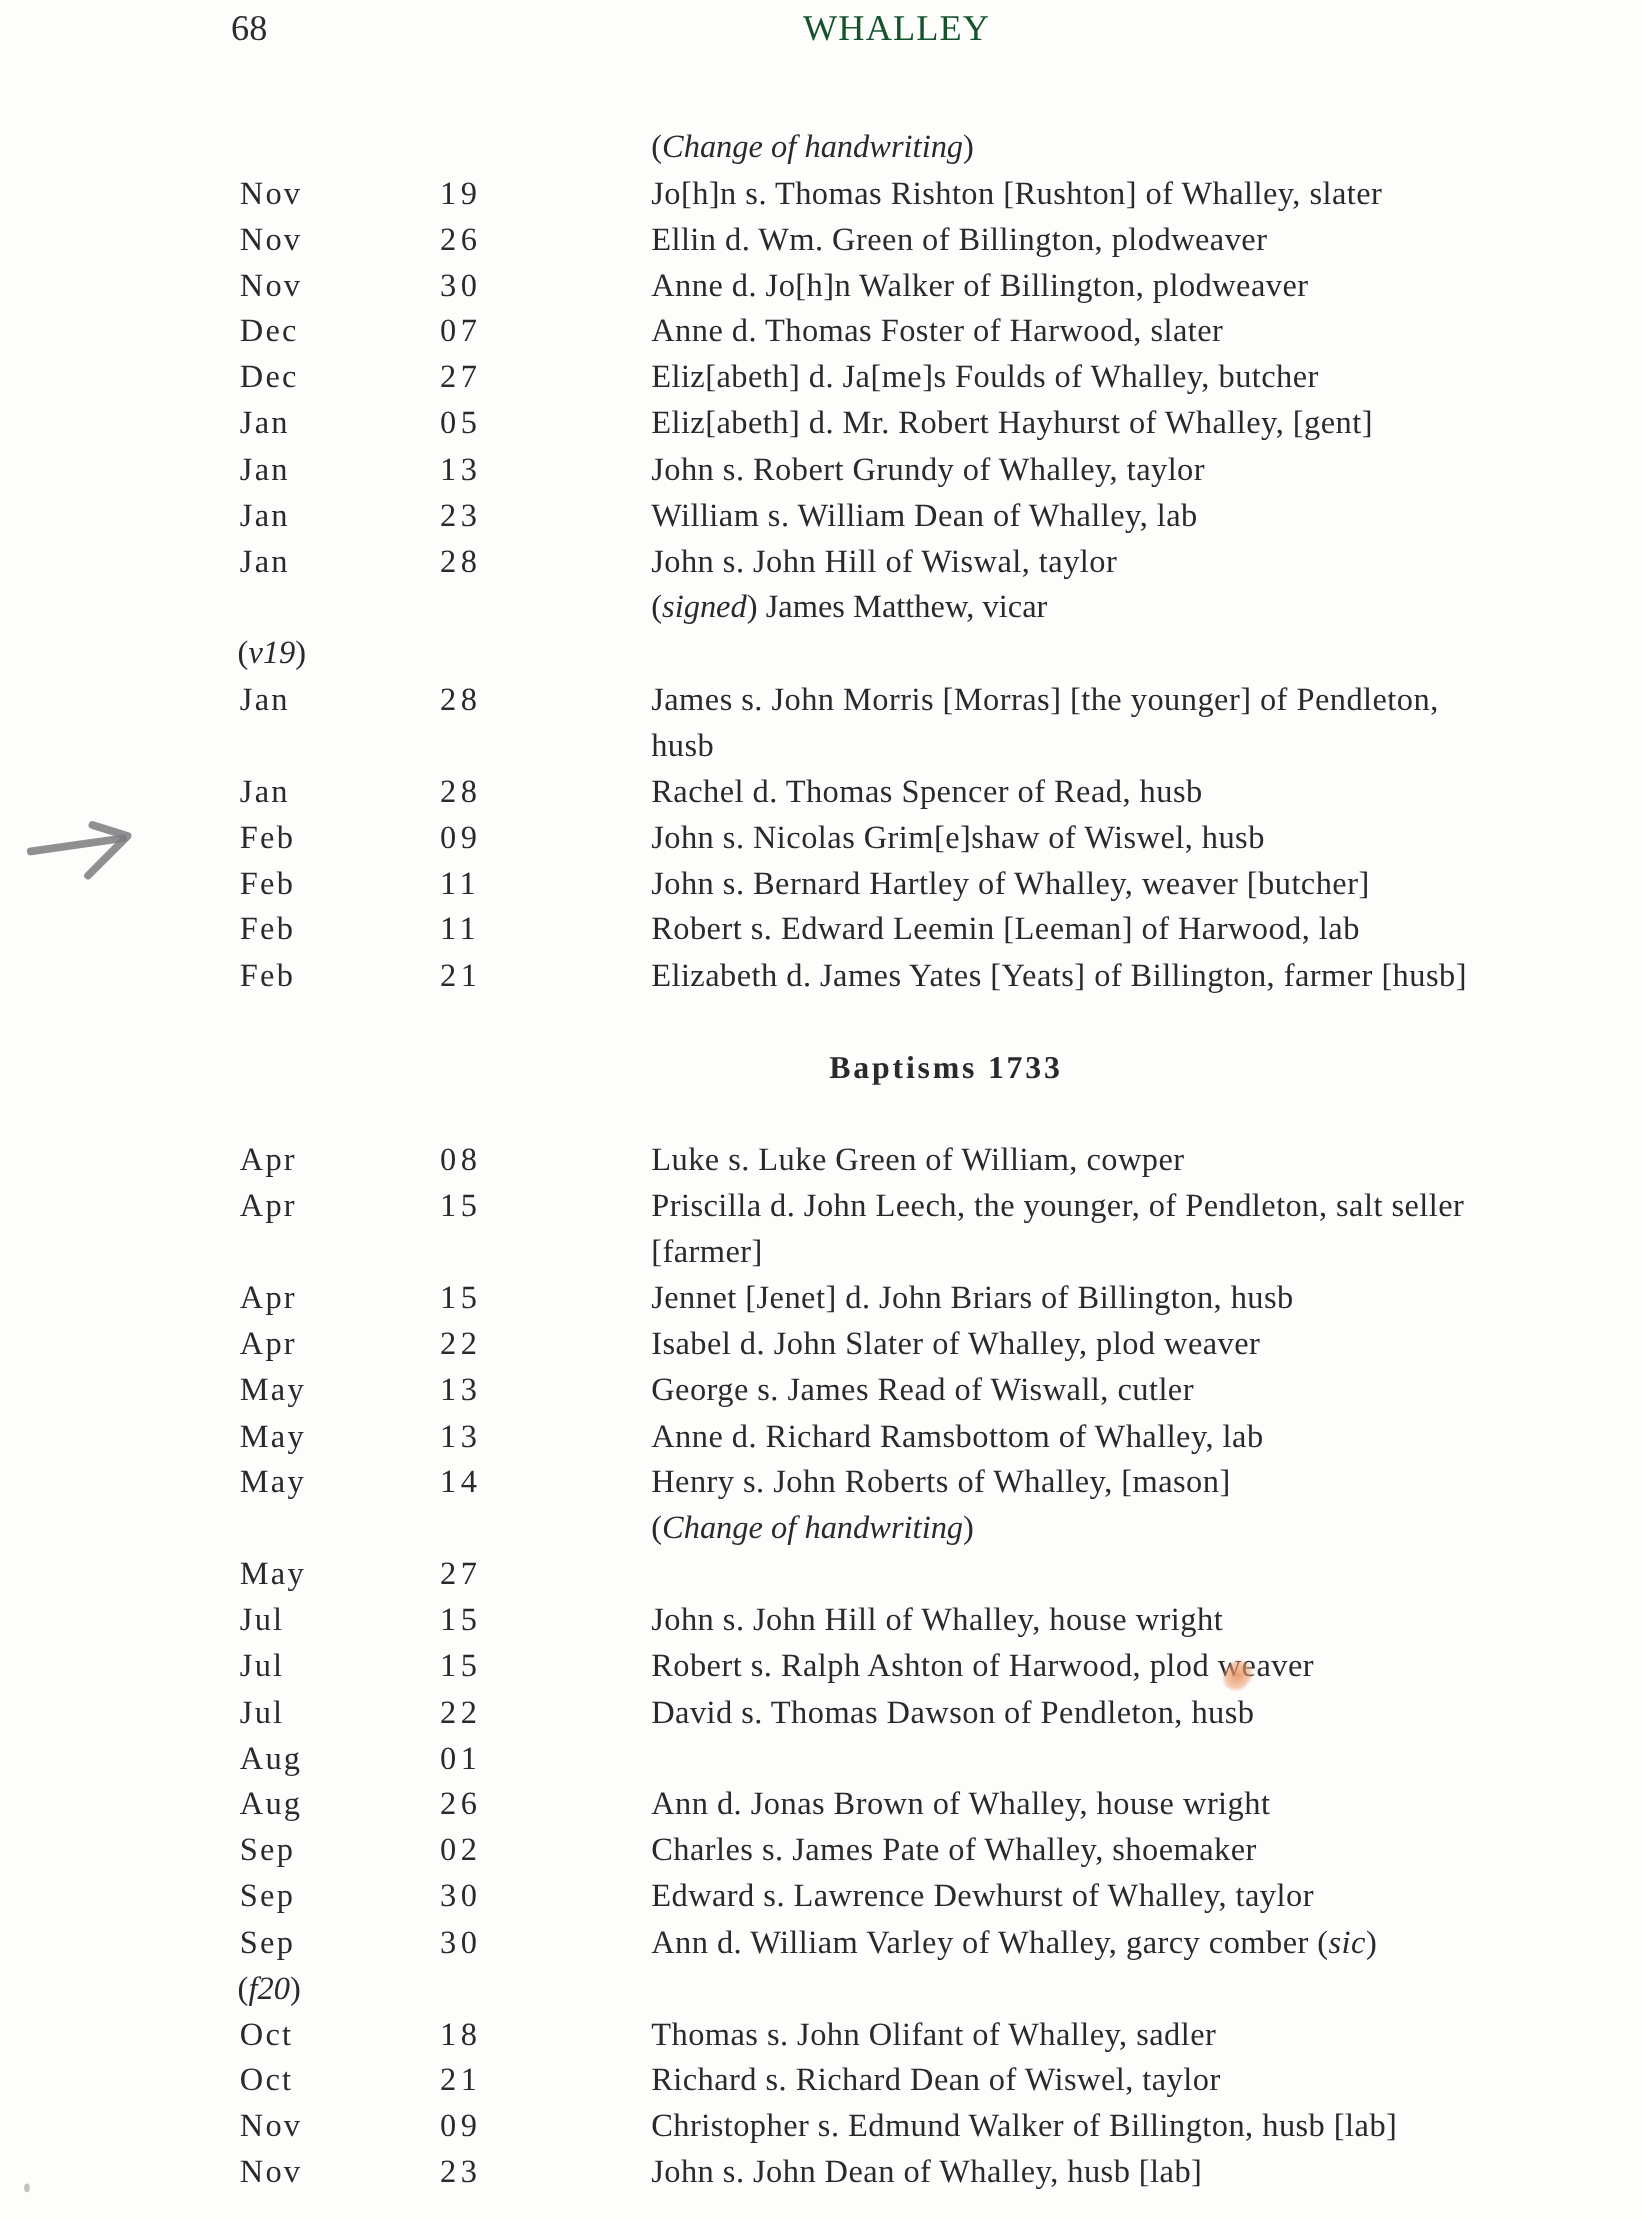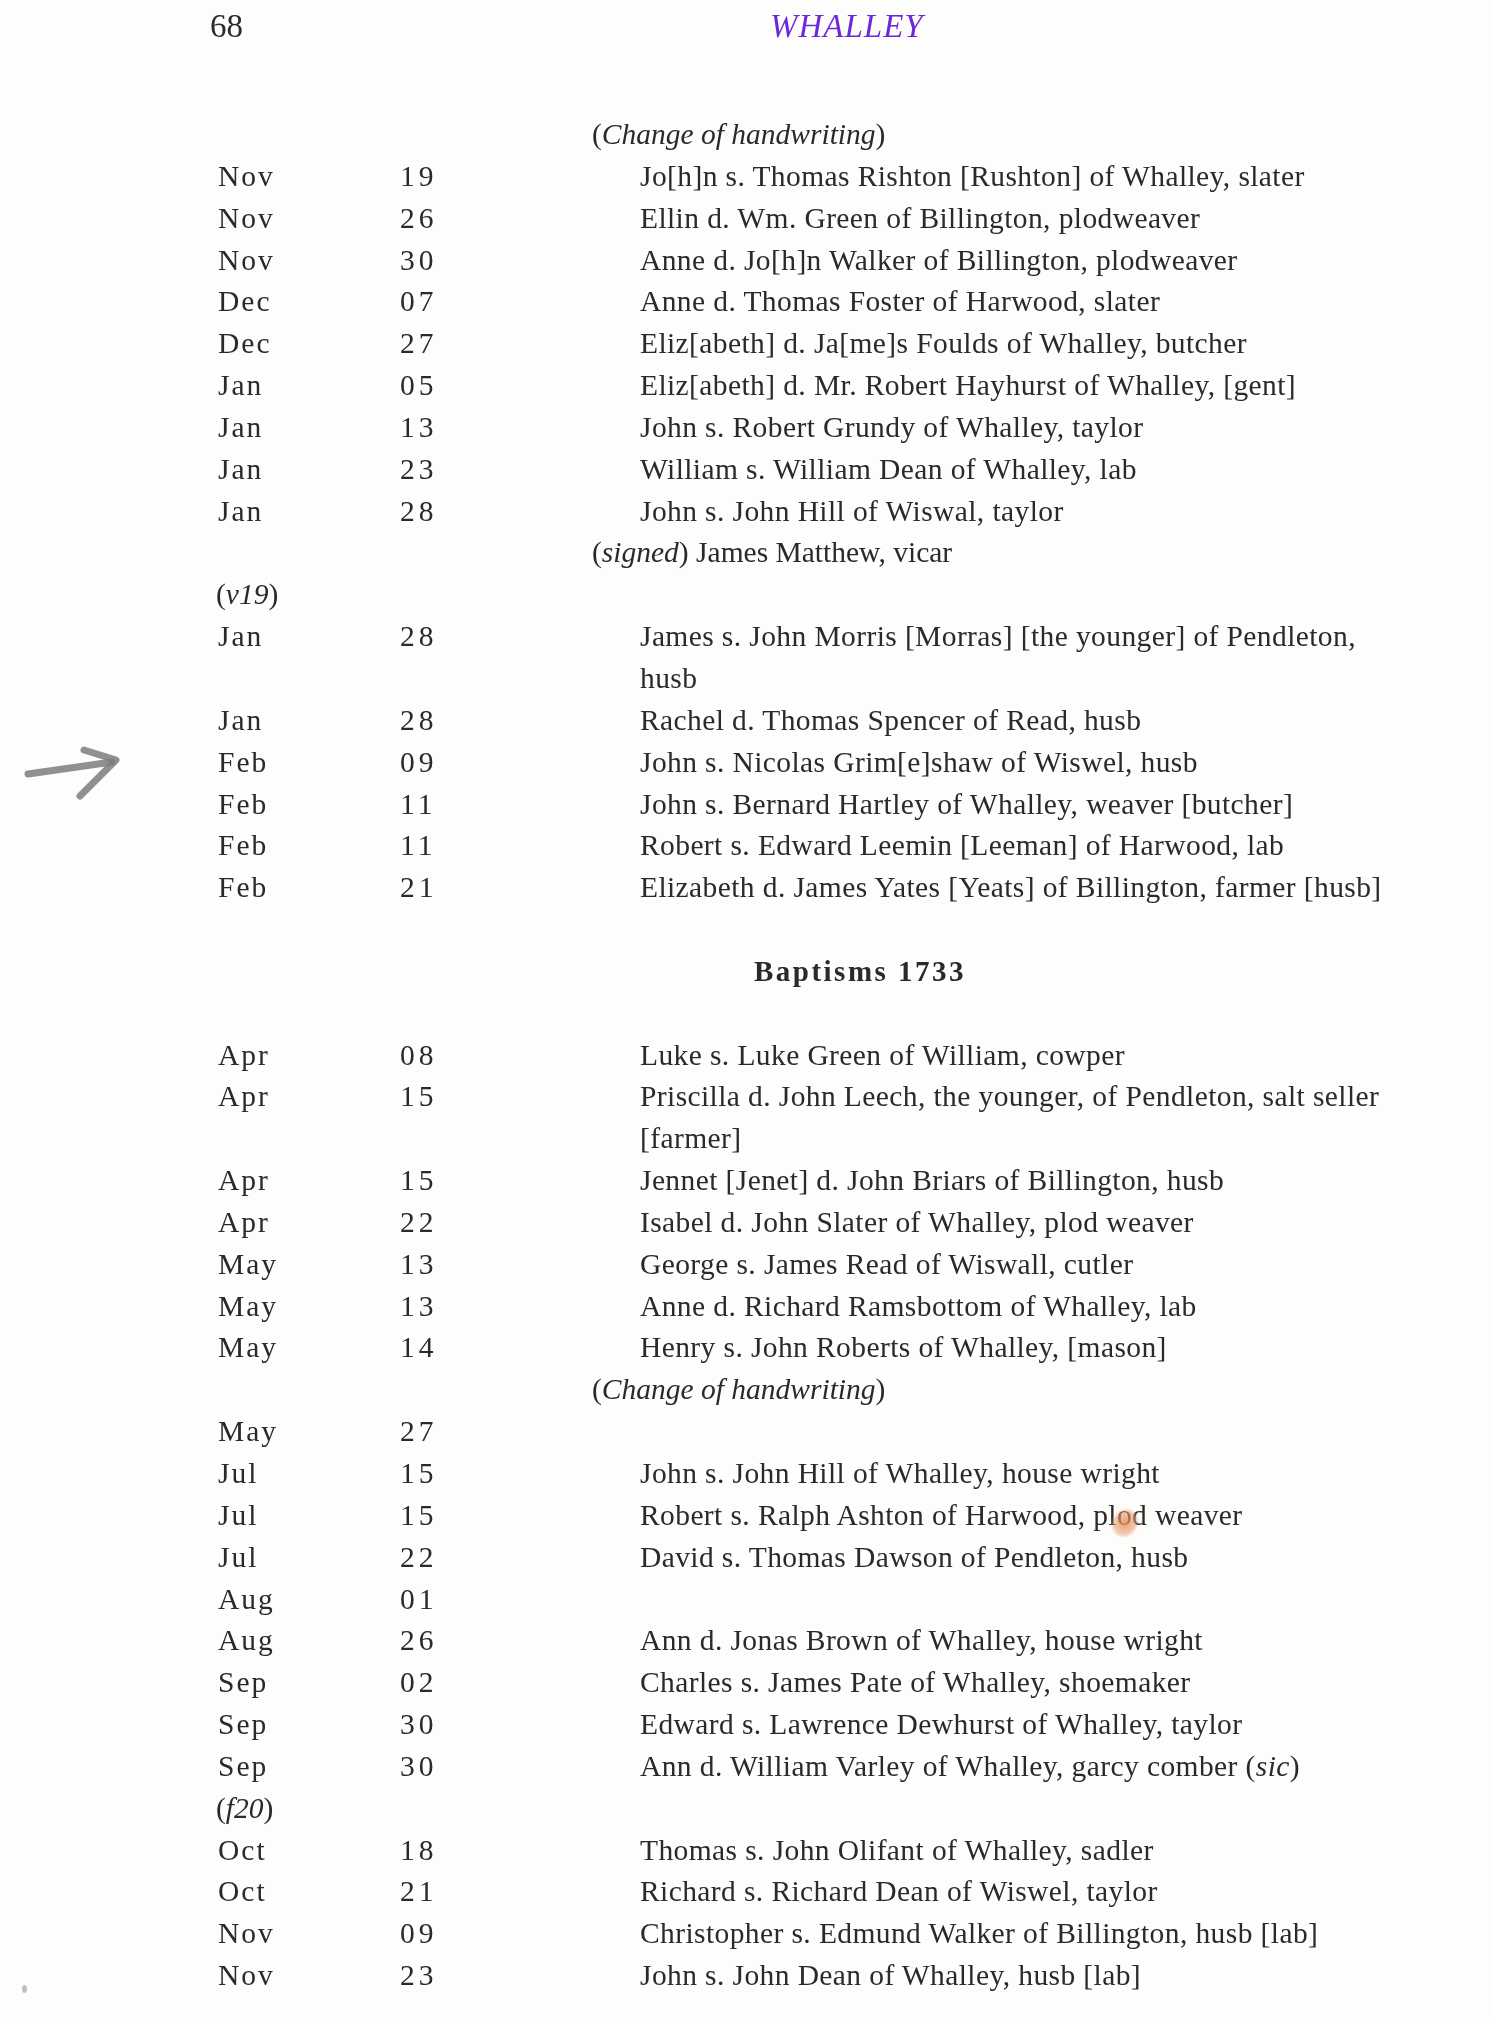--- a/index.html
+++ b/index.html
@@ -8,33 +8,33 @@
     background: #fdfdfb;
     font-family: "Liberation Serif", "DejaVu Serif", serif;
     color: #2a2a2c;
     position: relative;
   }
   .page-number {
     position: absolute; left: 210px; top: 8px;
     font-size: 33px; letter-spacing: 0px; color: #2c2c2e;
   }
   .running-head {
-    position: absolute; left: 770px; top: 8px;
-    font-size: 33px; letter-spacing: 1px; color: #6d28d9; font-style: italic;
+    position: absolute; left: 730px; top: 8px;
+    font-size: 33px; letter-spacing: 1px; color: #14532d;
   }
   .register {
     position: absolute; left: 0; top: 114px; width: 1438px;
   }
   .row {
     position: relative; height: 41.85px; line-height: 41.85px;
     font-size: 29.5px; white-space: nowrap;
   }
   .row .month { position: absolute; left: 218px; letter-spacing: 2px; }
   .row .day { position: absolute; left: 400px; letter-spacing: 4px; }
-  .row .entry { position: absolute; left: 592px; letter-spacing: 0.4px; margin-left: 48px; }
+  .row .entry { position: absolute; left: 592px; letter-spacing: 0.4px; }
   .row .folio { position: absolute; left: 216px; font-style: italic; }
   .row .note { position: absolute; left: 592px; font-style: italic; }
   .row .note .plain { font-style: normal; }
   .row .heading {
     position: absolute; left: 0; width: 1720px; text-align: center;
     font-weight: bold; letter-spacing: 2.5px; font-size: 29px;
   }
   .it { font-style: italic; text-align: center; }
   .arrow {
     position: absolute; left: 22px; top: 744px; width: 100px; height: 60px;

